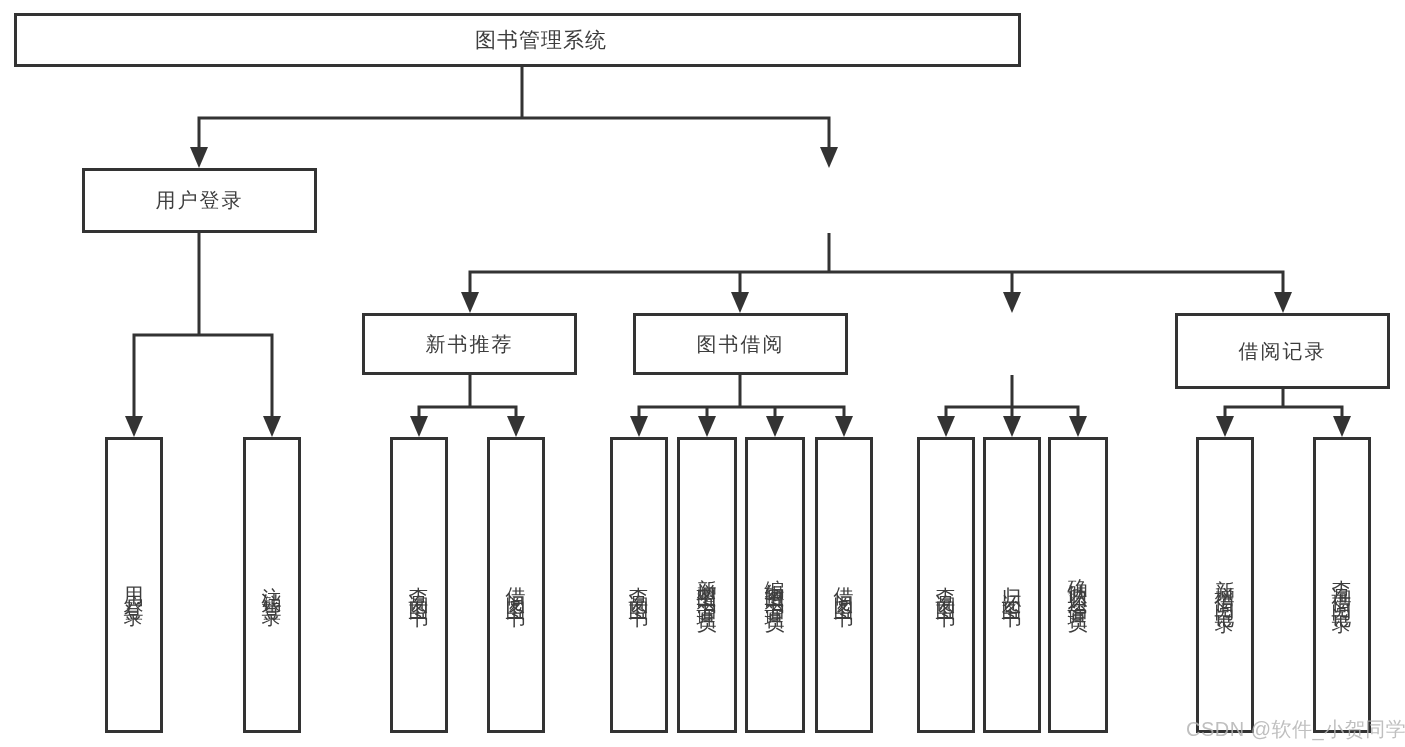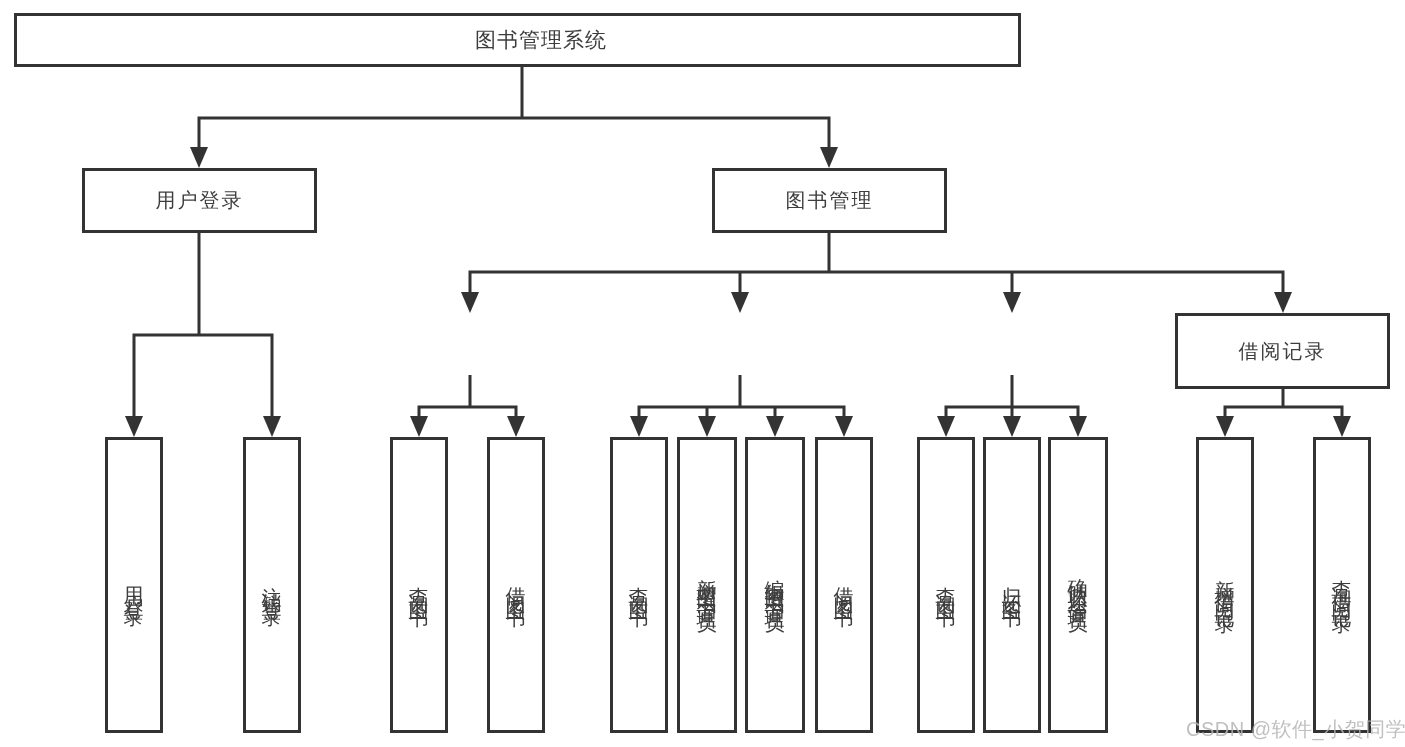--- a/index.html
+++ b/index.html
@@ -87,22 +87,23 @@
     <polygon points="1069,416 1087,416 1078,437"></polygon>
 
     <path d="M1283 375 V407 M1223.5 407 H1343.5 M1225 407 V423 M1342 407 V423"></path>
     <polygon points="1216,416 1234,416 1225,437"></polygon>
     <polygon points="1333,416 1351,416 1342,437"></polygon>
   </svg>
 
   <div class="node root" style="left:14px;top:13px;width:1007px;height:54px">图书管理系统</div>
 
   <div class="node branch" style="left:82px;top:168px;width:235px;height:65px">用户登录</div>
-  <div class="node branch" style="left:712px;top:168px;width:235px;height:65px">图书管理</div>
 
+  <div class="node branch" style="left:362px;top:313px;width:215px;height:62px">新书推荐</div>
+  <div class="node branch" style="left:633px;top:313px;width:215px;height:62px">图书借阅</div>
   <div class="node branch" style="left:1175px;top:313px;width:215px;height:76px">借阅记录</div>
 
   <div class="node leaf" style="left:105px;top:437px;width:58px;height:296px">用户登录</div>
   <div class="node leaf" style="left:243px;top:437px;width:58px;height:296px">注销登录</div>
 
   <div class="node leaf" style="left:390px;top:437px;width:58px;height:296px">查询图书</div>
   <div class="node leaf" style="left:487px;top:437px;width:58px;height:296px">借阅图书</div>
 
   <div class="node leaf" style="left:610px;top:437px;width:58px;height:296px">查询图书</div>
   <div class="node leaf long" style="left:677px;top:437px;width:60px;height:296px">新增图书（管理员）</div>

